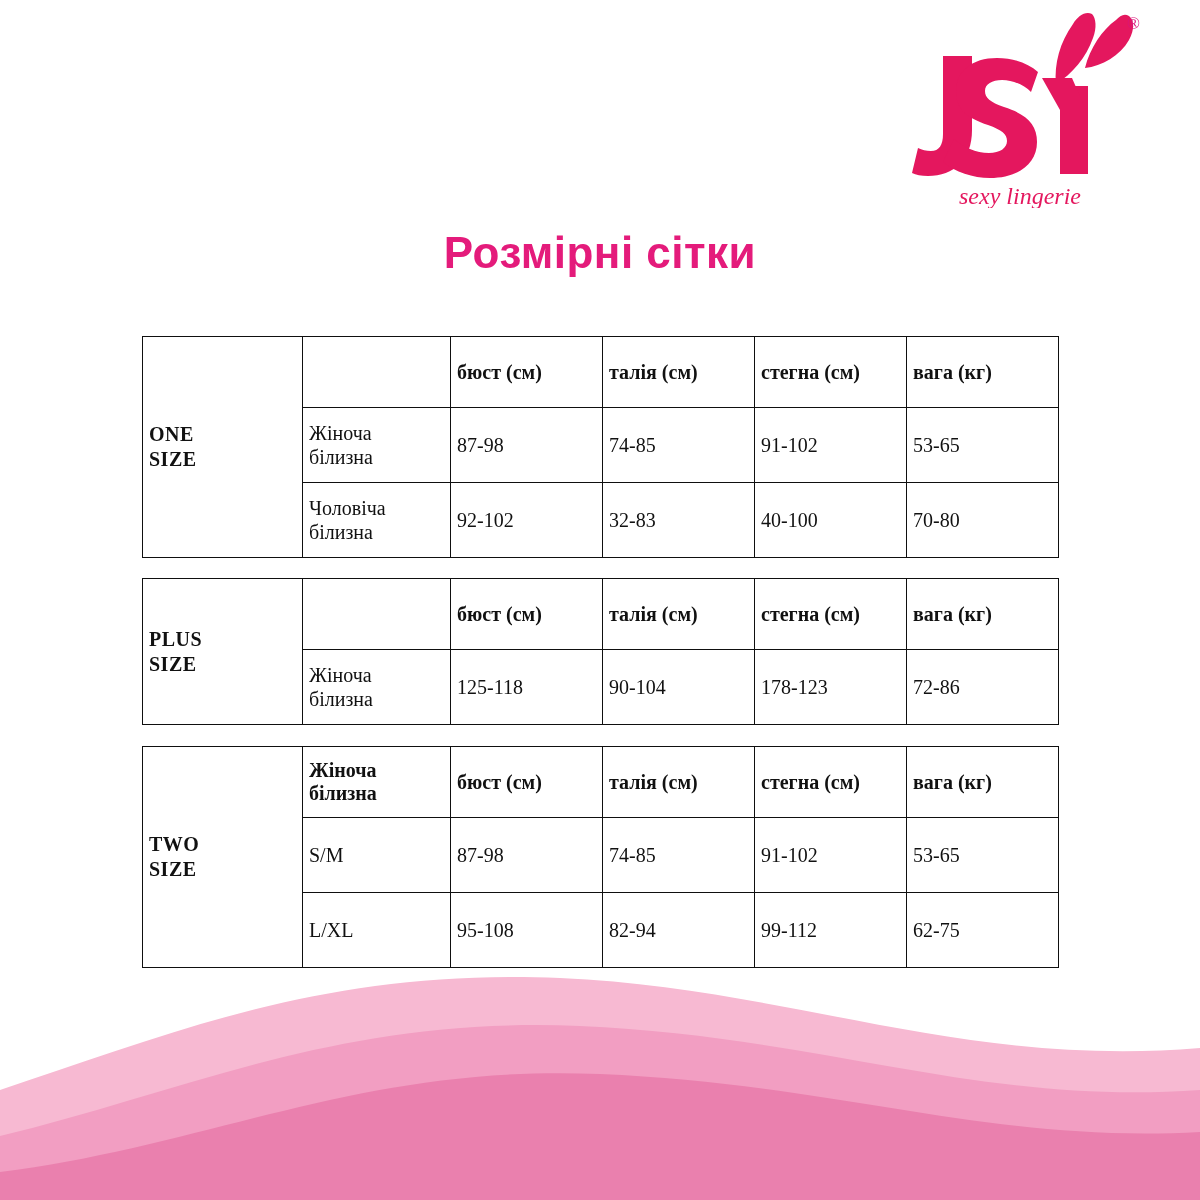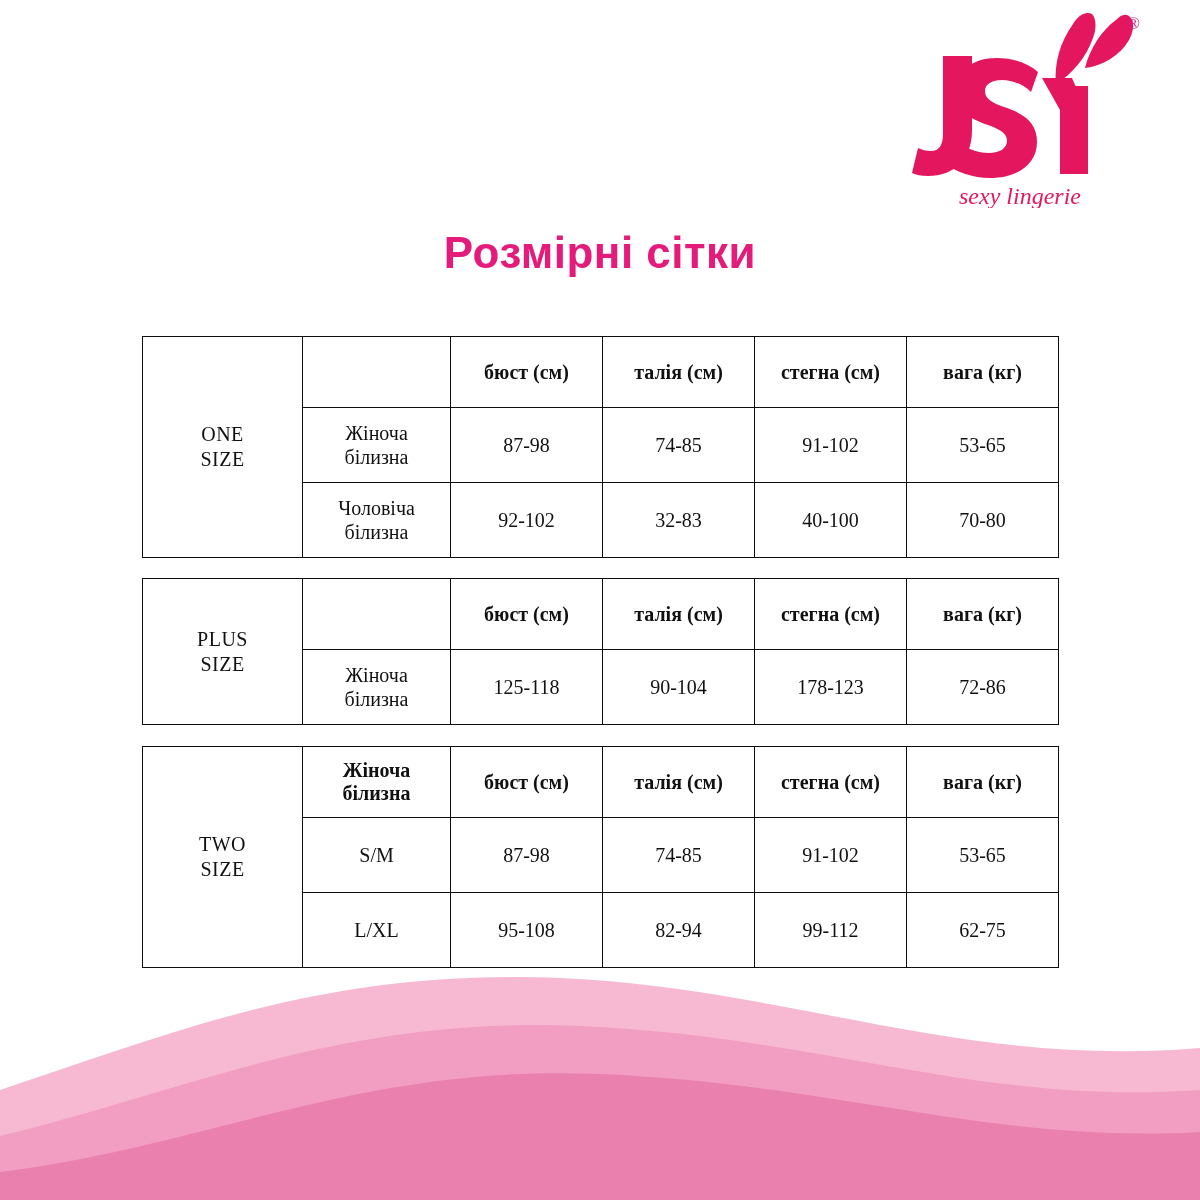--- a/index.html
+++ b/index.html
@@ -59,43 +59,42 @@
   #block-plus { top: 578px; }
   #block-two  { top: 746px; }
 
   table.size-table {
     border-collapse: collapse;
     width: 916px;
     table-layout: fixed;
   }
   table.size-table td {
     border: 1px solid #0f0f0f;
-    text-align: center;
     vertical-align: middle;
     font-size: 20px;
     color: #111111;
     font-family: "Liberation Serif", serif;
-    padding: 6px 0;
+    padding: 6px 6px;
   }
   td.hdr {
     font-weight: bold;
     font-size: 19px;
     height: 58px;
   }
   td.rowlabel {
     font-size: 20px;
     line-height: 1.2;
     height: 62px;
   }
   td.blank {
     height: 58px;
   }
   td.group {
     color: #e41b7b;
-    font-weight: normal;
+    font-weight: bold;
     font-size: 25px;
     line-height: 1.25;
     font-family: "Liberation Sans", sans-serif;
     letter-spacing: 0.5px;
   }
   td.val {
     font-size: 21px;
   }
 
   

